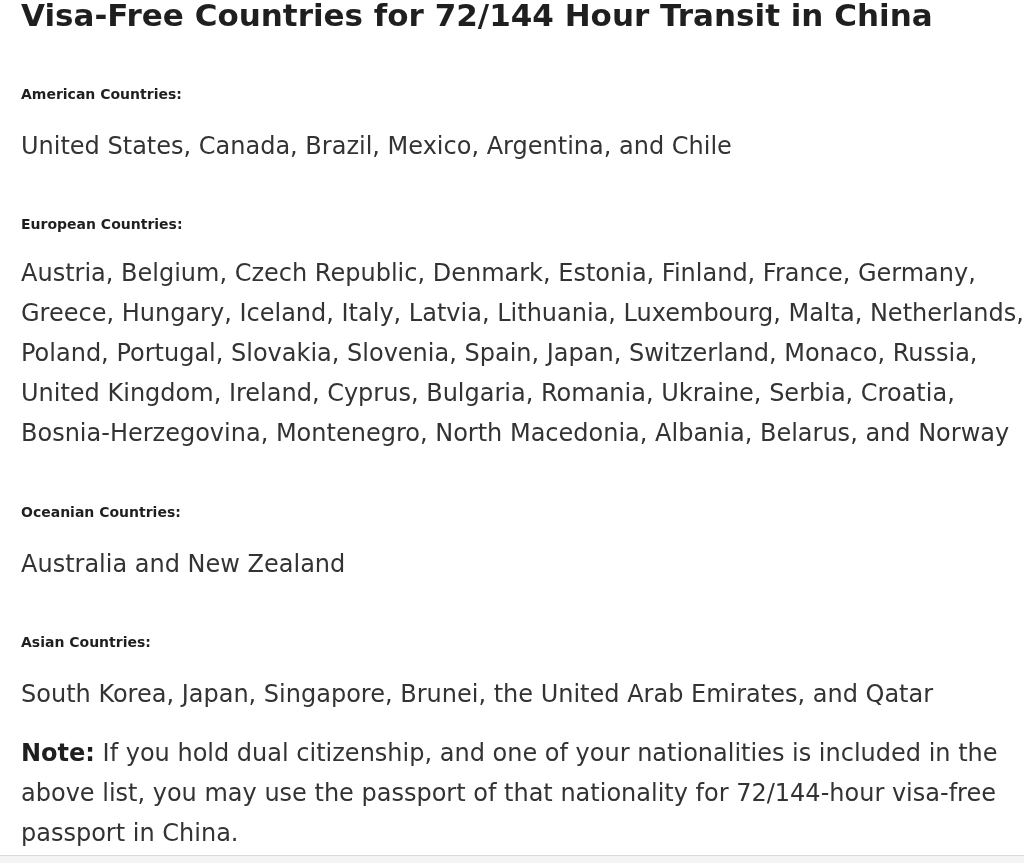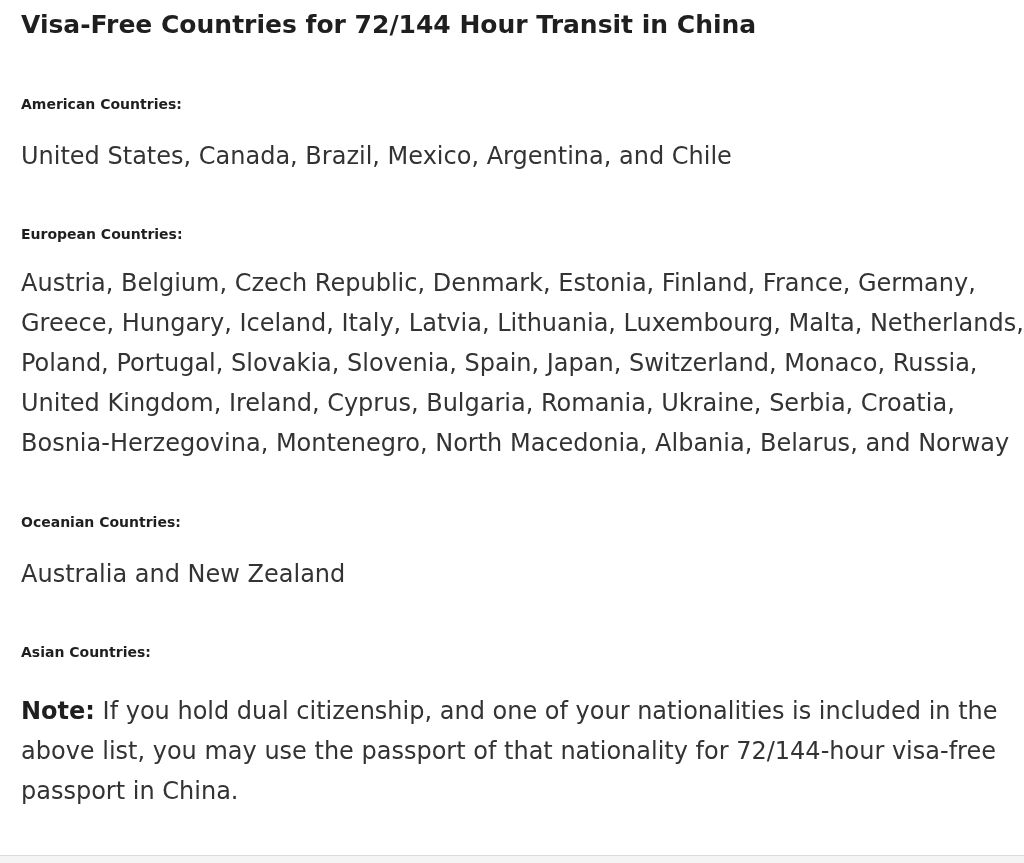--- a/index.html
+++ b/index.html
@@ -12,22 +12,21 @@
     height: 863px;
     overflow: hidden;
     position: relative;
     font-family: "DejaVu Sans", "Liberation Sans", sans-serif;
   }
   .doc {
     padding: 0 20px 0 21px;
   }
   .title {
     margin: 0;
-    padding-top: 10px;
-    font-size: 25px;
+    font-size: 31px;
     line-height: 30px;
     font-weight: bold;
     color: #1f1f1f;
     white-space: nowrap;
   }
   .section-heading {
     margin: 0;
     font-size: 14px;
     line-height: 25px;
     font-weight: bold;
@@ -98,20 +97,21 @@
     </p>
   </section>
 
   <section>
     <h2 class="section-heading h-oceanian">Oceanian Countries:</h2>
     <p class="body-line b-oceanian">Australia and New Zealand</p>
   </section>
 
   <section>
     <h2 class="section-heading h-asian">Asian Countries:</h2>
+    <p class="body-line b-asian">South Korea, Japan, Singapore, Brunei, the United Arab Emirates, and Qatar</p>
   </section>
 
   <p class="para p-note">
     <span class="line"><strong>Note:</strong> <span>If you hold dual citizenship, and one of your nationalities is included in the</span></span>
     <span class="line">above list, you may use the passport of that nationality for 72/144-hour visa-free</span>
     <span class="line">passport in China.</span>
   </p>
 
 </div>
 

